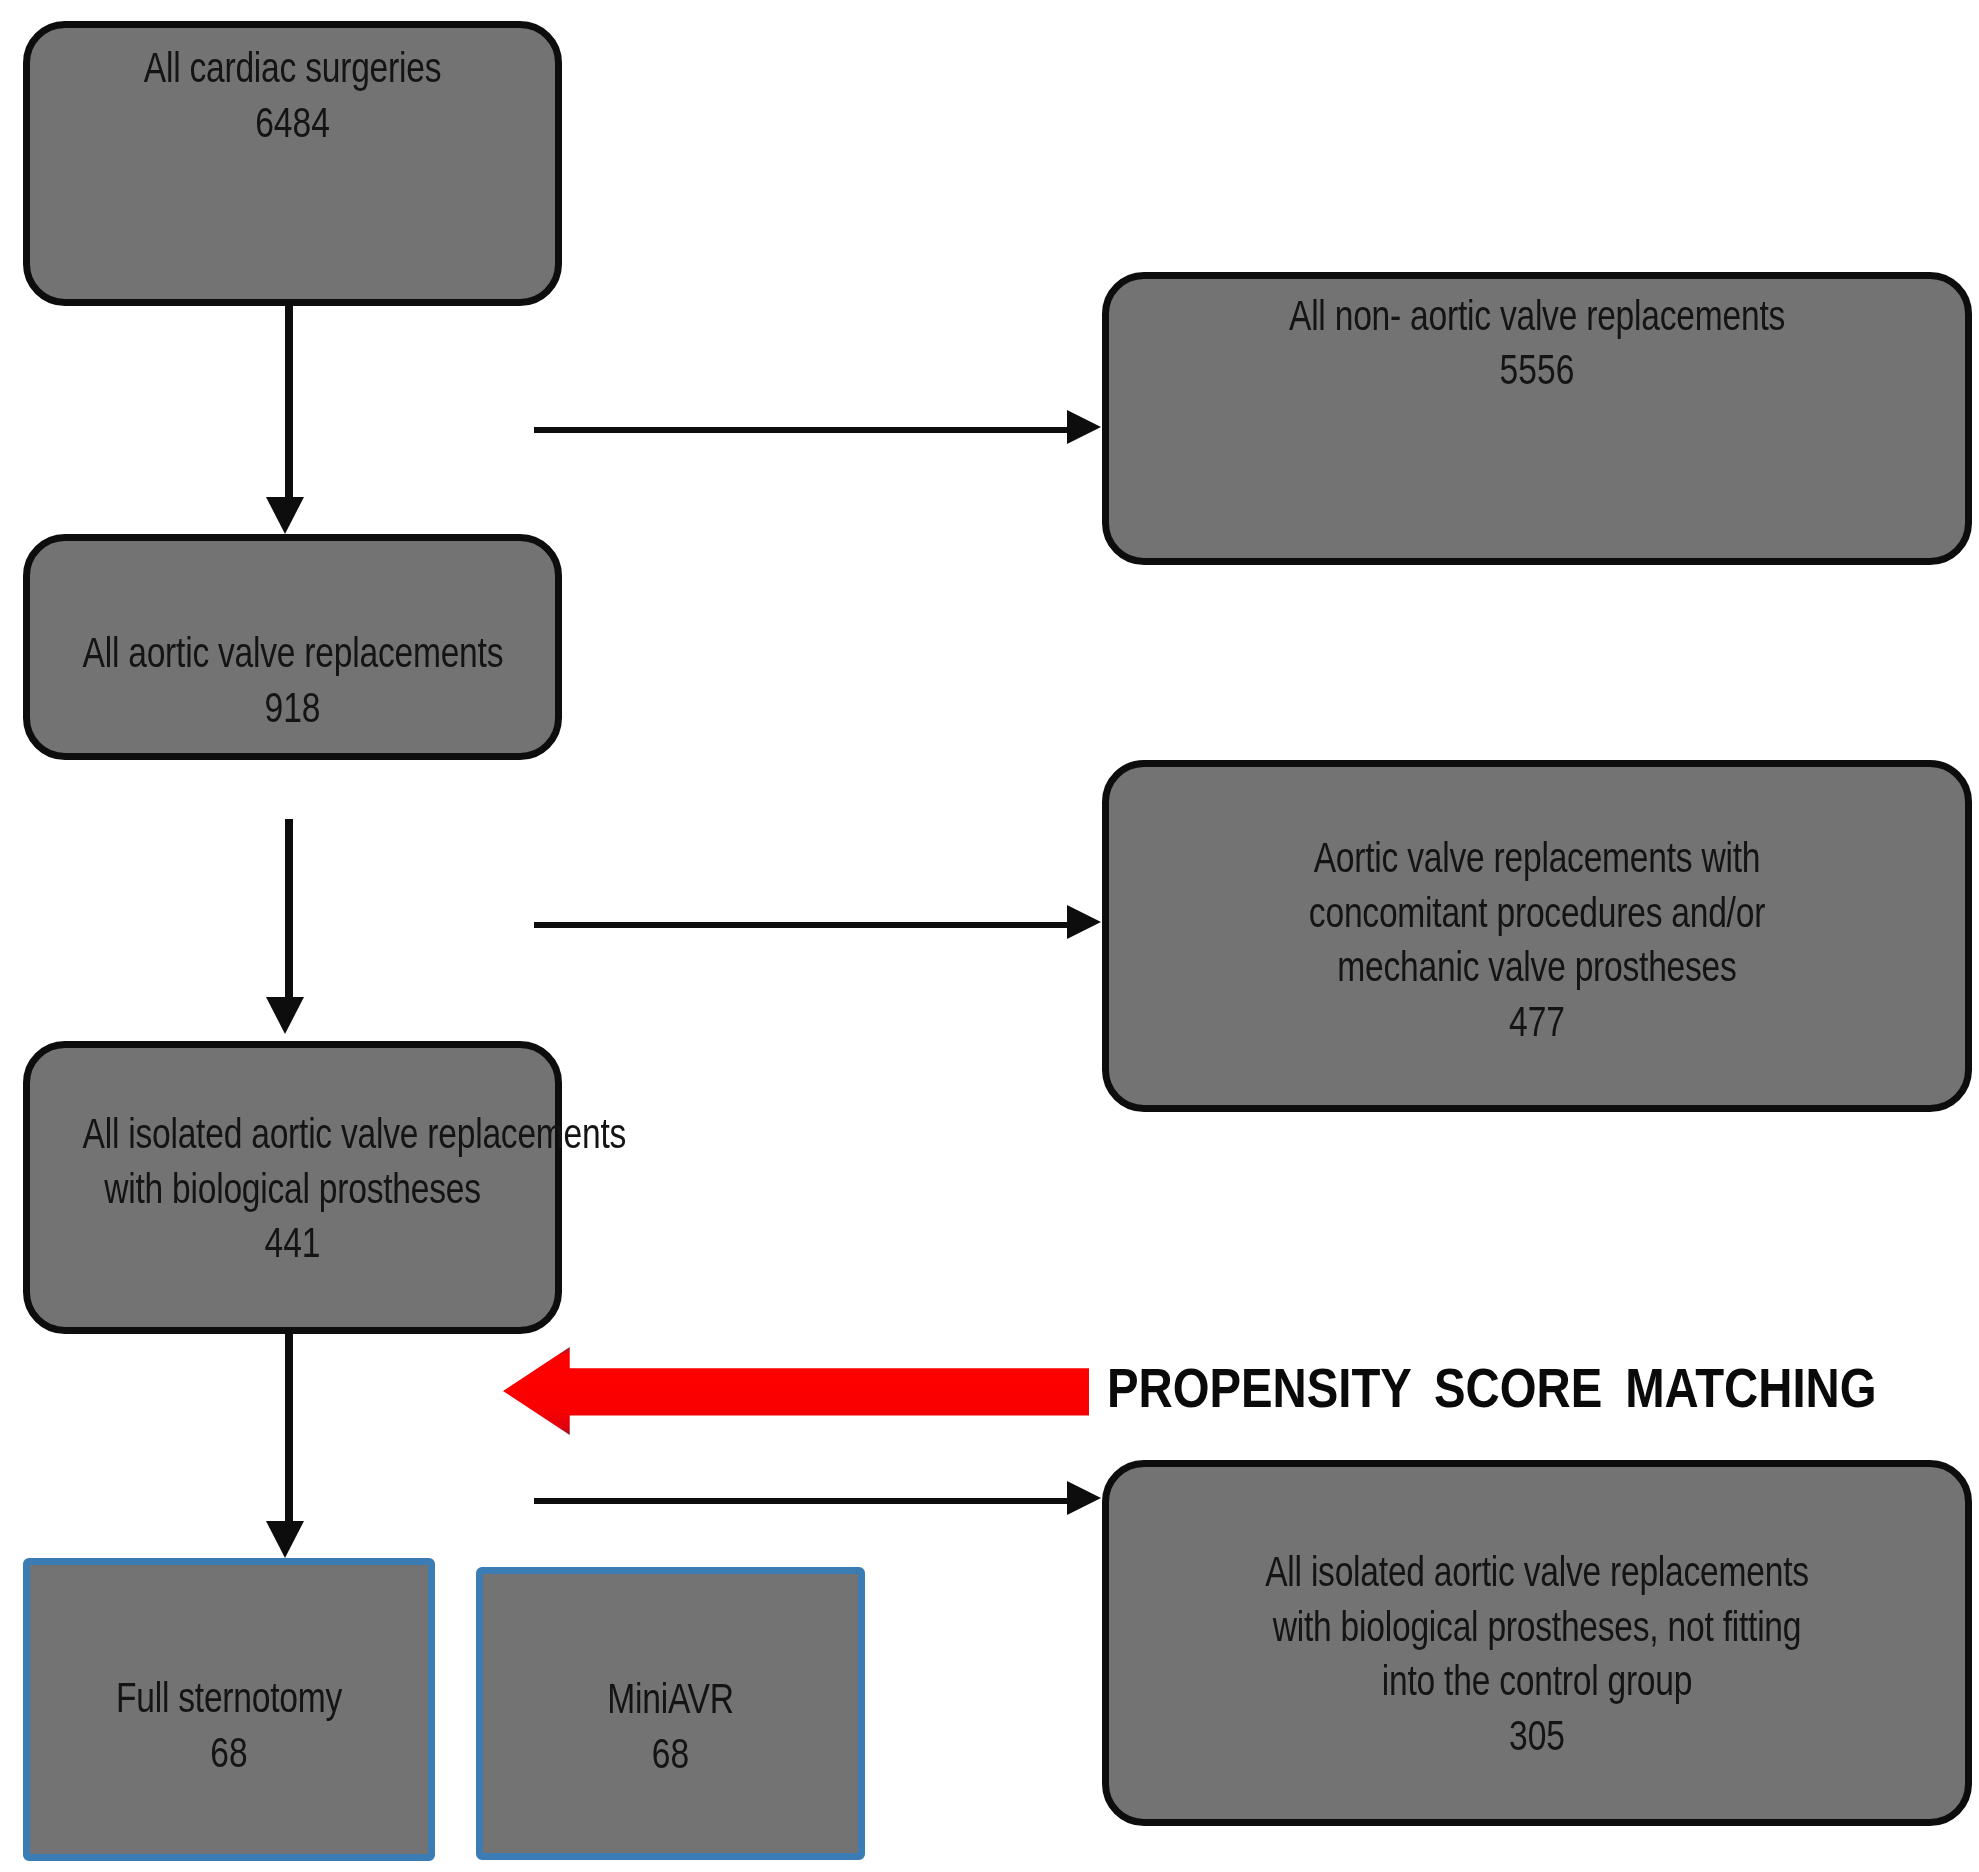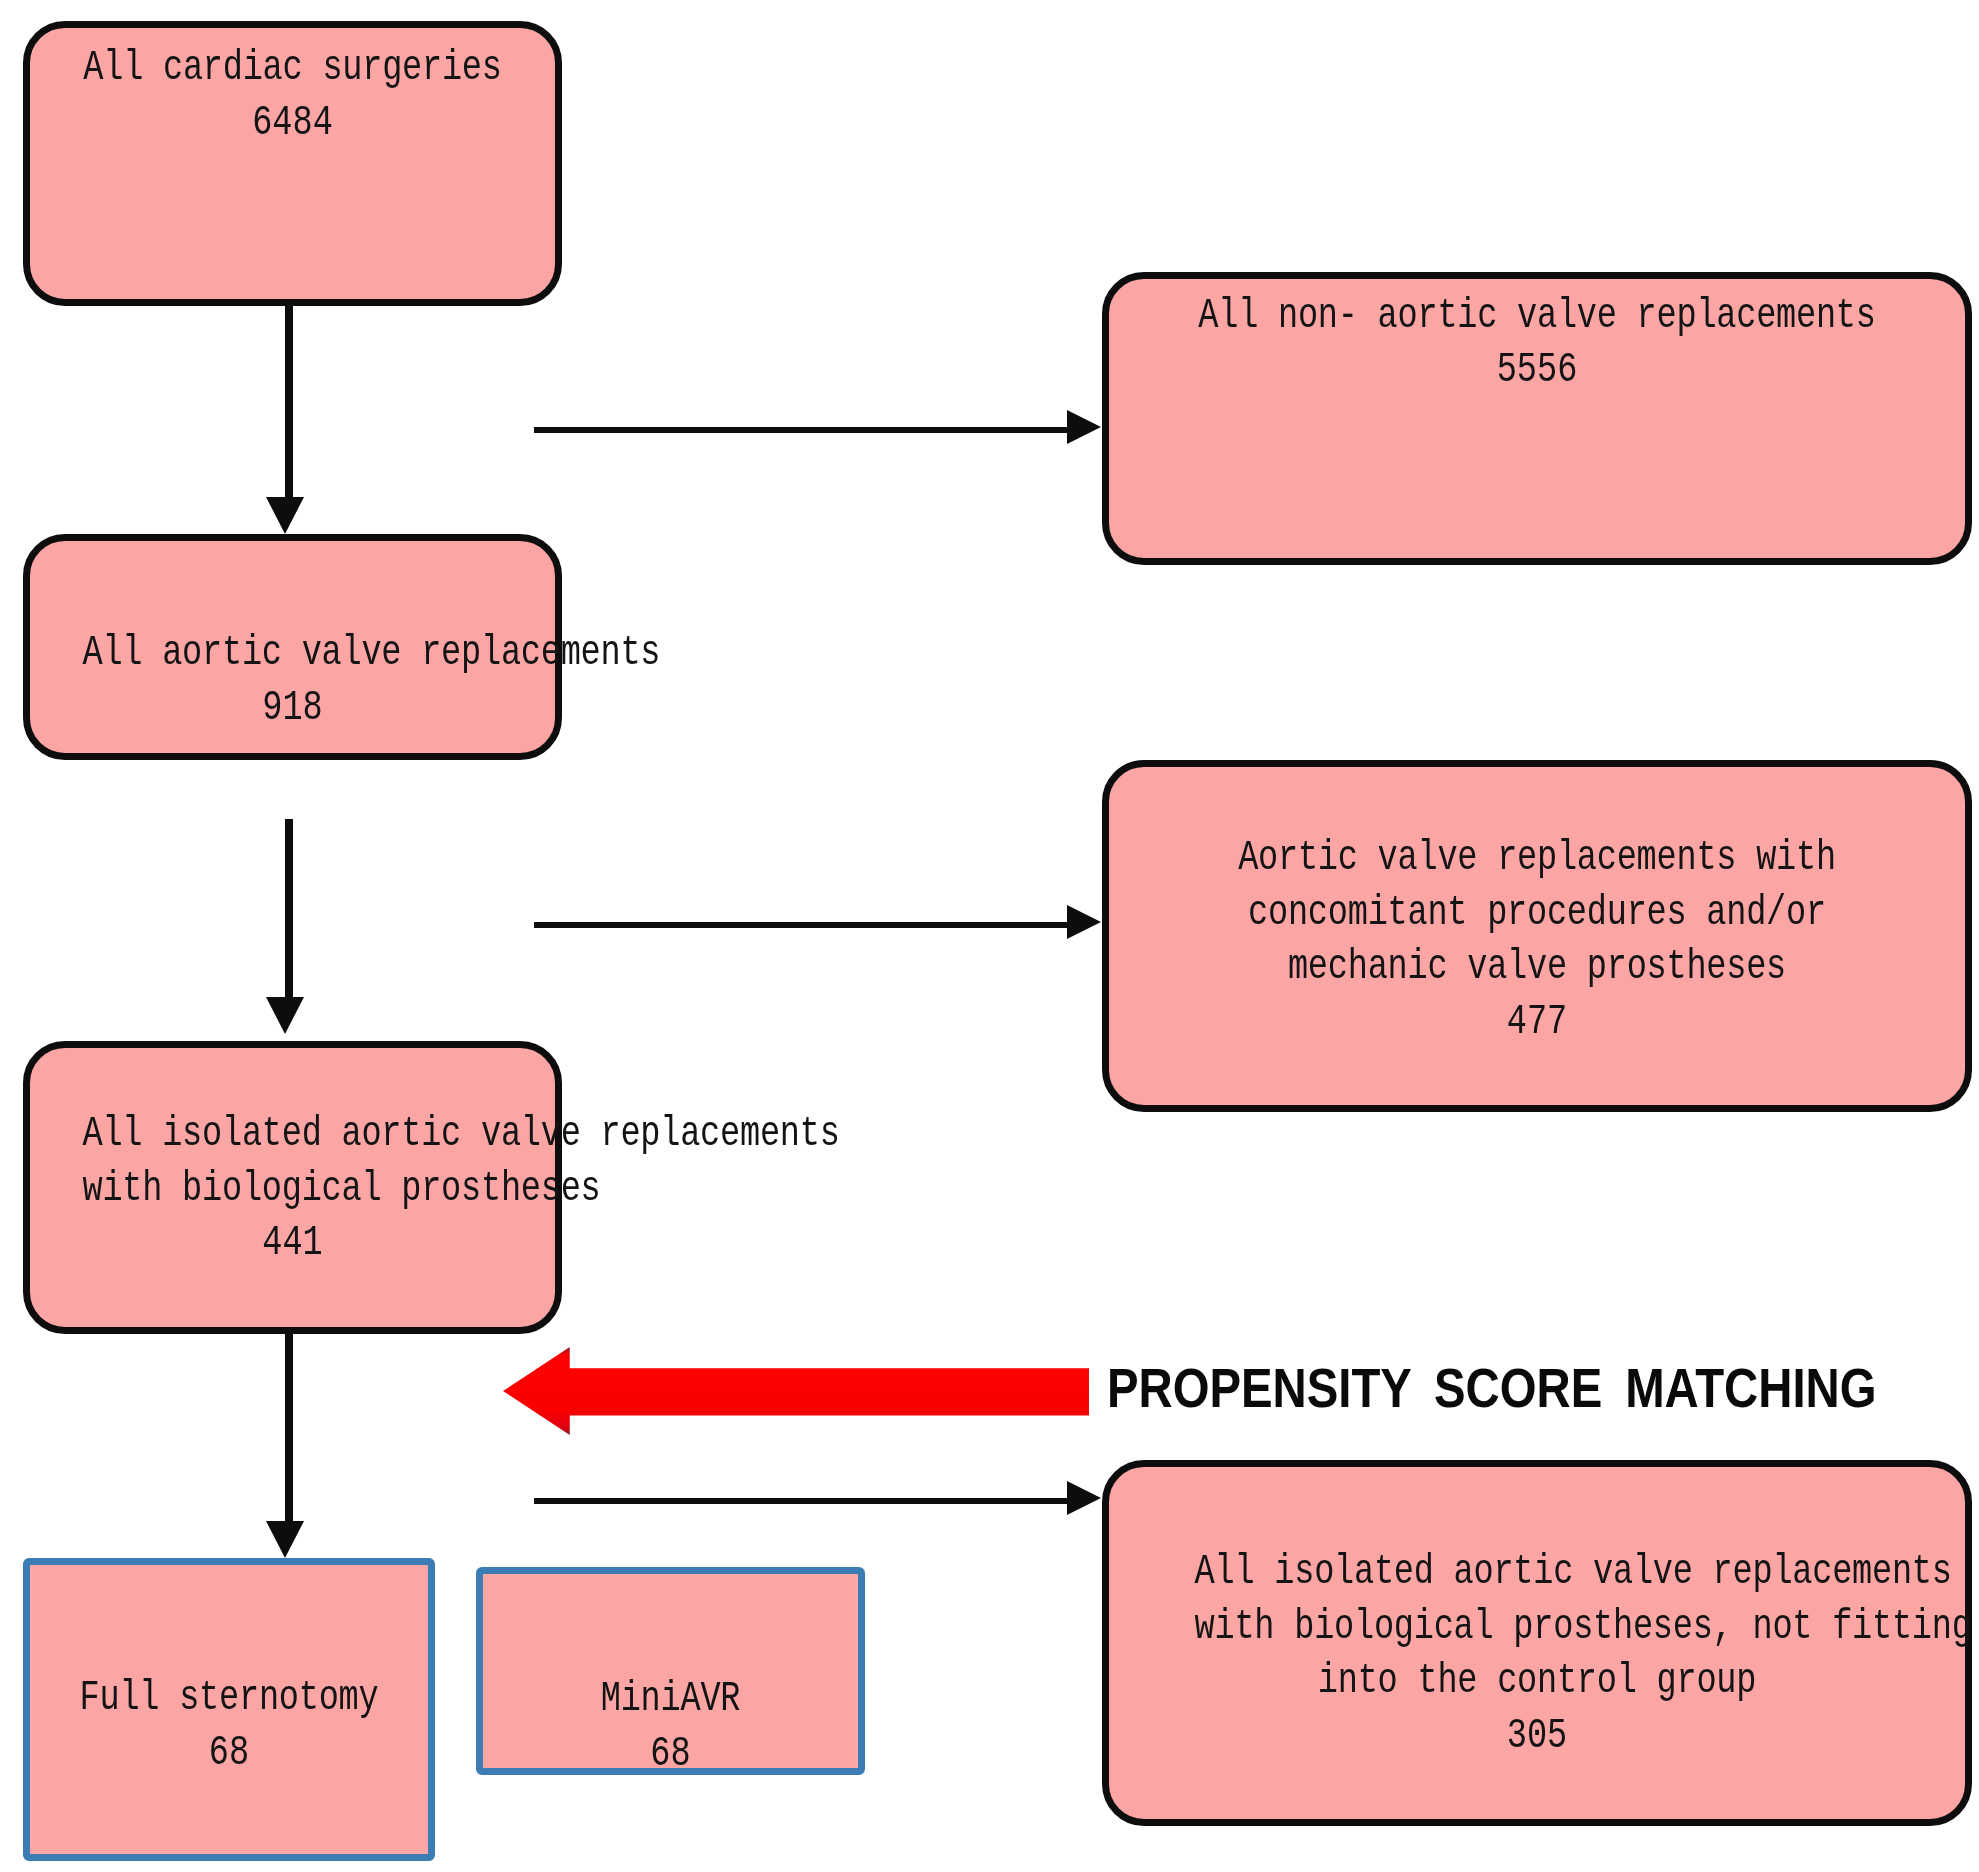--- a/index.html
+++ b/index.html
@@ -12,27 +12,26 @@
     position: relative;
     width: 1979px;
     height: 1873px;
     background: #ffffff;
     font-family: "Liberation Sans", "DejaVu Sans", sans-serif;
     overflow: hidden;
   }
   .node {
     position: absolute;
     box-sizing: border-box;
-    background: #fca5a5;
+    background: #737373;
     display: flex;
     flex-direction: column;
     align-items: center;
     justify-content: center;
     text-align: center;
-    font-family: Liberation Mono, monospace;
   }
   .node.black {
     border: 7.3px solid #0d0d0d;
     border-radius: 42px;
   }
   .node.blue {
     border: 7.3px solid #3c7cb4;
     border-radius: 6px;
   }
   .node .line {
@@ -152,21 +151,21 @@
     </div>
   </div>
 
   <div class="node blue" style="left:23px; top:1558px; width:412px; height:303px;">
     <div class="textblock" style="top:106px;">
       <span class="line">Full sternotomy</span>
       <span class="count">68</span>
     </div>
   </div>
 
-  <div class="node blue" style="left:476px; top:1567px; width:389px; height:208px;">
+  <div class="node blue" style="left:476px; top:1567px; width:389px; height:293px;">
     <div class="textblock" style="top:98px;">
       <span class="line">MiniAVR</span>
       <span class="count">68</span>
     </div>
   </div>
 
   <div class="vline" style="left:285px; top:306px; height:195px;"></div>
   <div class="vhead" style="left:266px; top:497px;"></div>
 
   <div class="vline" style="left:285px; top:819px; height:182px;"></div>

